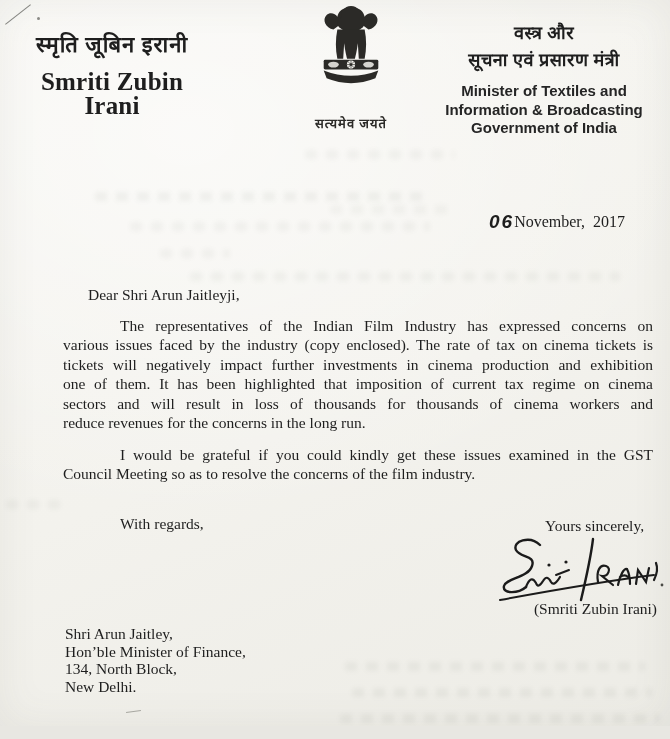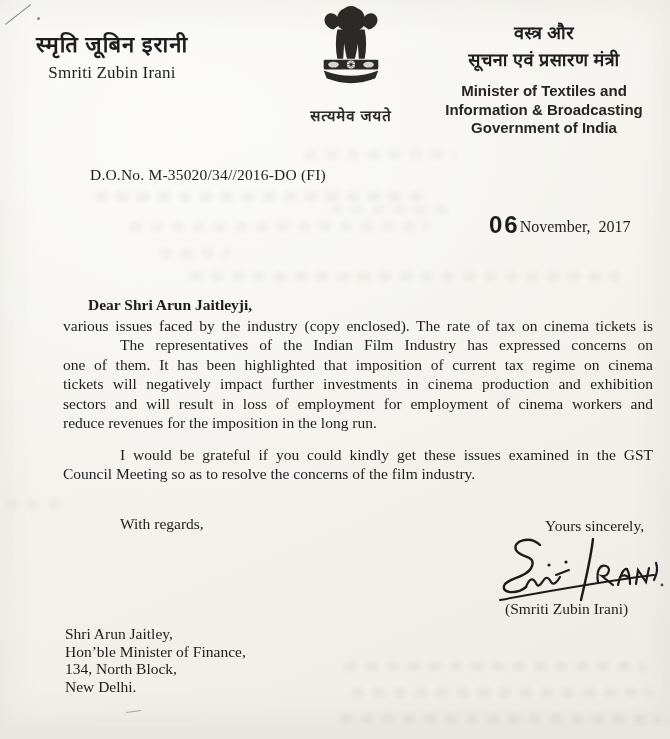--- a/index.html
+++ b/index.html
@@ -15,41 +15,41 @@
   .abs{position:absolute;}
   
   .smudge{
     position:absolute;height:9px;opacity:.13;border-radius:3px;
     background:repeating-linear-gradient(90deg, rgba(105,112,98,.55) 0 12px, rgba(105,112,98,0) 12px 21px);
     filter:blur(2.4px);
   }
   
   .sender-block{left:22px;top:32px;width:180px;text-align:center;}
   .sender-hindi{font-size:22px;font-weight:600;letter-spacing:1px;line-height:26px;}
-  .sender-english{font-size:17px;font-weight:400;line-height:24px;margin-top:3px;letter-spacing:.2px;}
+  .sender-english{font-size:25px;font-weight:700;line-height:24px;margin-top:12px;letter-spacing:.2px;}
   .emblem-block{left:306px;top:4px;width:90px;text-align:center;}
-  .emblem-motto{font-size:15px;font-weight:700;letter-spacing:1px;margin-top:7px;color:#2b2a27;}
+  .emblem-motto{font-size:13px;font-weight:700;letter-spacing:1px;margin-top:16px;color:#2b2a27;}
   .office-block{left:420px;top:20px;width:248px;text-align:center;}
   .office-hindi{font-size:18px;font-weight:600;line-height:27px;letter-spacing:.5px;}
   .office-english{font-family:"Liberation Sans", sans-serif;font-size:15px;font-weight:700;line-height:18.5px;color:#252525;margin-top:8px;}
   
   .do-line{left:90px;top:166px;font-size:15.5px;letter-spacing:.2px;}
   .date-line{left:489px;top:211px;white-space:nowrap;}
-  .date-stamp{font-family:"Liberation Sans", sans-serif;font-size:24px;font-weight:700;letter-spacing:2px;vertical-align:-1px;}
+  .date-stamp{font-family:"Liberation Sans", sans-serif;font-size:19px;font-weight:700;letter-spacing:2px;vertical-align:-1px;font-style:italic;}
   .date-rest{font-size:16px;white-space:pre;margin-top:14px;}
   
-  .salutation{left:88px;top:296px;font-size:15.5px;font-weight:bold;}
+  .salutation{left:88px;top:286px;font-size:15.5px;}
   .para{left:63px;width:590px;font-size:15.5px;line-height:19.4px;}
   .p1{top:316px;}
   .p2{top:445px;}
   .jl{text-align:justify;text-align-last:justify;}
   .indent{padding-left:57px;}
   .regards{left:120px;top:515px;font-size:15.5px;}
   .sincerely{left:545px;top:517px;font-size:15.5px;text-align:right;}
-  .typed-name{left:505px;top:600px;width:152px;text-align:left;font-size:15.5px;white-space:nowrap;}
+  .typed-name{left:505px;top:600px;width:152px;text-align:right;font-size:15.5px;white-space:nowrap;}
   .recipient{left:65px;top:625px;font-size:15.5px;line-height:17.6px;}
   
   .pin-mark{left:2px;top:14px;width:32px;height:0;border-top:1.6px solid #6f6f6a;transform:rotate(-38deg);opacity:.85;}
   .pin-dot{left:37px;top:17px;width:3px;height:3px;border-radius:50%;background:#6f6f6a;opacity:.8;}
   .pen-mark{left:126px;top:711px;width:15px;height:0;border-top:1.6px solid #8a8a83;transform:rotate(-7deg);opacity:.7;}
   .noninteractive{cursor:default;}
 </style>
 </head>
 <body>
 
@@ -105,35 +105,34 @@
       <div>वस्त्र और</div>
       <div>सूचना एवं प्रसारण मंत्री</div>
     </div>
     <div class="office-english">
       <div>Minister of Textiles and</div>
       <div>Information &amp; Broadcasting</div>
       <div>Government of India</div>
     </div>
   </div>
 
-  <div class="abs do-line">D.O.No. M-35020/34//2016-DO (FI)</div>
 
   <div class="abs date-line">
     <span class="date-stamp">06</span><span class="date-rest">November,  2017</span>
   </div>
 
   <div class="abs salutation">Dear Shri Arun Jaitleyji,</div>
 
   <div class="abs para p1">
+    <div class="jl indent">The representatives  of the Indian Film Industry has expressed concerns on</div>
     <div class="jl">various issues faced by the industry (copy enclosed). The rate of tax on cinema tickets is</div>
-    <div class="jl indent">The representatives  of the Indian Film Industry has expressed concerns on</div>
+    <div class="jl">tickets will negatively impact  further investments in cinema production  and exhibition</div>
     <div class="jl">one of them.  It has been highlighted that imposition  of current tax regime on cinema</div>
-    <div class="jl">tickets will negatively impact  further investments in cinema production  and exhibition</div>
-    <div class="jl">sectors and will result  in loss of employment for  employment of cinema workers  and</div>
-    <div>reduce revenues for the imposition in the long run.</div>
+    <div class="jl">sectors and will result  in loss of thousands for  thousands of cinema workers  and</div>
+    <div>reduce revenues for the concerns in the long run.</div>
   </div>
 
   <div class="abs para p2">
     <div class="jl indent">I would be grateful if  you could  kindly get these issues  examined in the GST</div>
     <div>Council Meeting  so as to resolve the concerns of the film industry.</div>
   </div>
 
   <div class="abs regards">With regards,</div>
   <div class="abs sincerely">Yours sincerely,</div>
 

